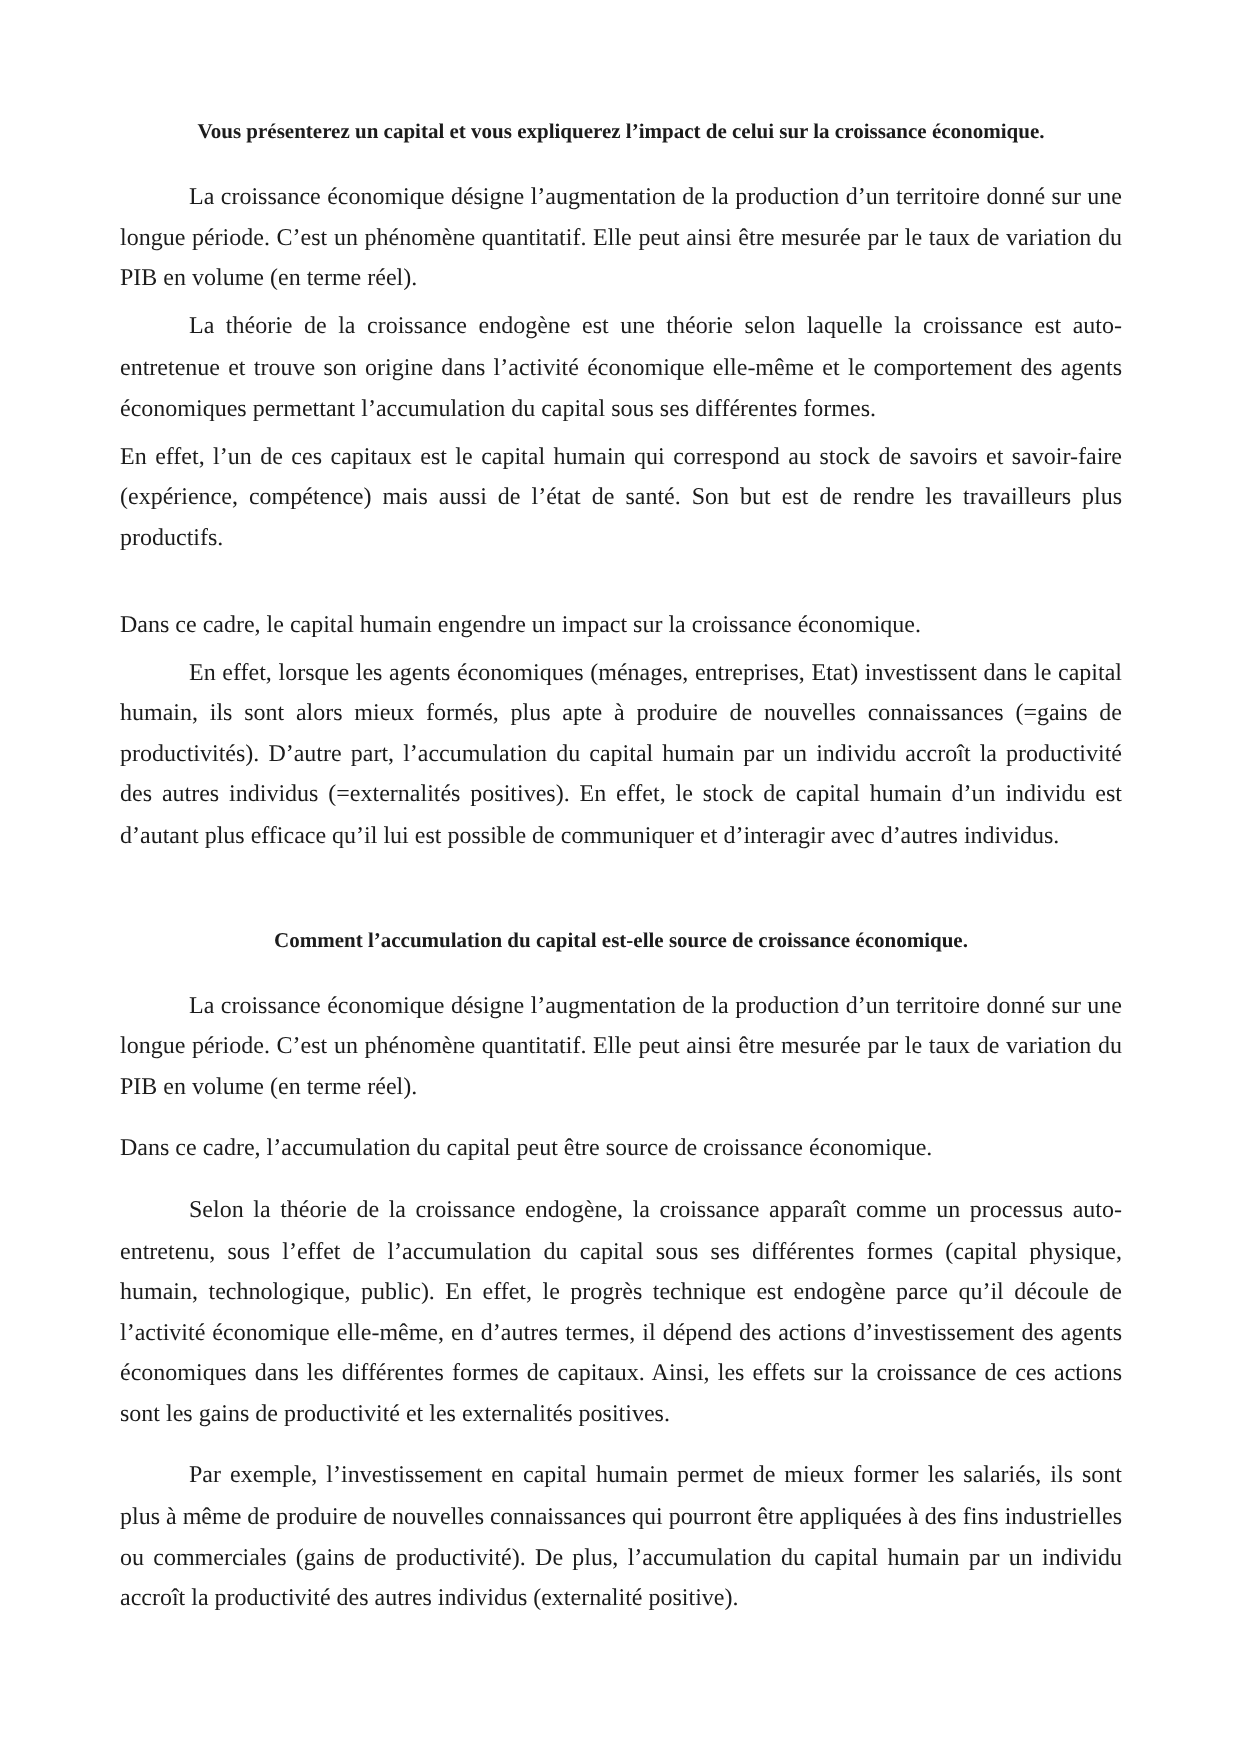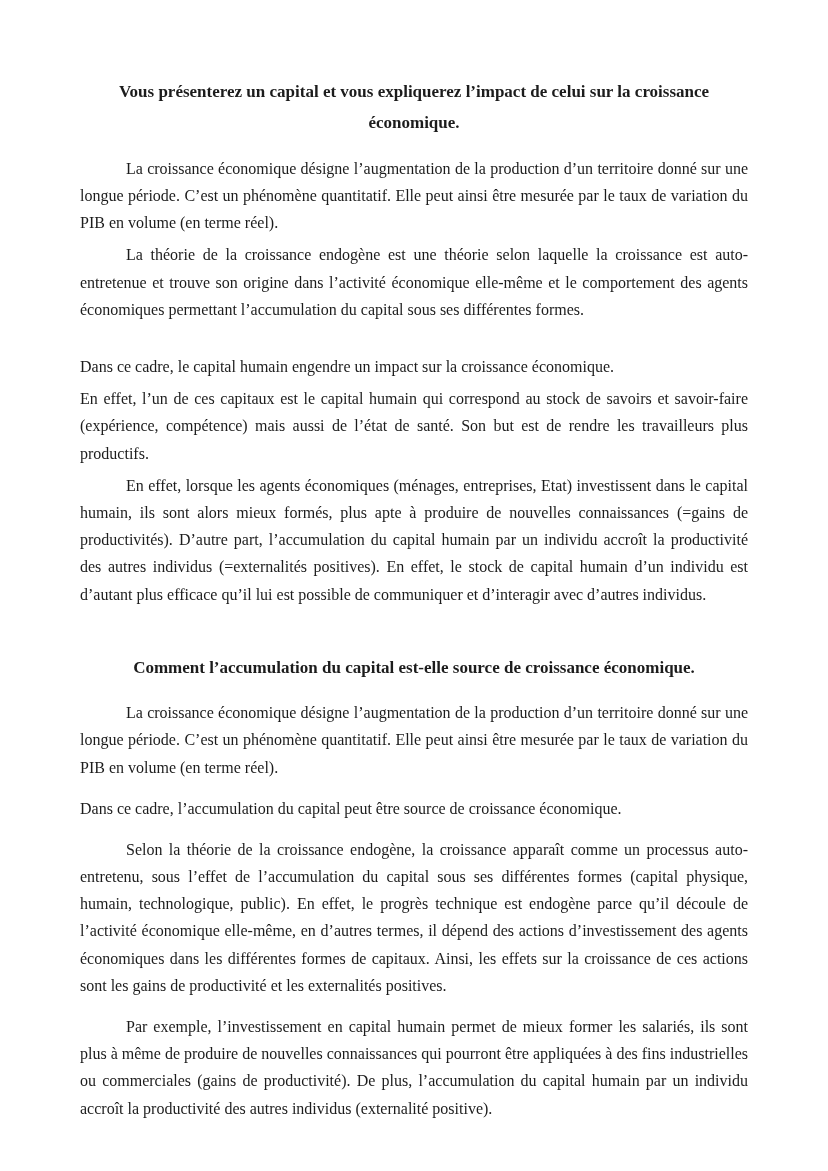--- a/index.html
+++ b/index.html
@@ -11,21 +11,21 @@
     width: 828px;
     min-height: 1171px;
     margin: 0 auto;
     background: #ffffff;
     color: #1c1c1c;
     font-family: "Liberation Serif", "DejaVu Serif", serif;
     padding: 76px 80px 56px 80px;
     box-sizing: border-box;
   }
   .doc-title {
-    font-size: 17px;
+    font-size: 14px;
     font-weight: bold;
     text-align: center;
     line-height: 1.85;
     margin: 0 0 16px 0;
   }
   .doc-title.second {
     margin-top: 44px;
   }
   p.body-text {
     font-size: 16px;
@@ -48,23 +48,23 @@
 <body>
 
 <div class="page">
 
   <h1 class="doc-title">Vous présenterez un capital et vous expliquerez l’impact de celui sur la croissance économique.</h1>
 
   <p class="body-text indent">La croissance économique désigne l’augmentation de la production d’un territoire donné sur une longue période. C’est un phénomène quantitatif. Elle peut ainsi être mesurée par le taux de variation du PIB en volume (en terme réel).</p>
 
   <p class="body-text indent">La théorie de la croissance endogène est une théorie selon laquelle la croissance est auto-entretenue et trouve son origine dans l’activité économique elle-même et le comportement des agents économiques permettant l’accumulation du capital sous ses différentes formes.</p>
 
+  <p class="body-text">En effet, l’un de ces capitaux est le capital humain qui correspond au stock de savoirs et savoir-faire (expérience, compétence) mais aussi de l’état de santé. Son but est de rendre les travailleurs plus productifs.</p>
+
   <p class="body-text mt-lg">Dans ce cadre, le capital humain engendre un impact sur la croissance économique.</p>
-
-  <p class="body-text">En effet, l’un de ces capitaux est le capital humain qui correspond au stock de savoirs et savoir-faire (expérience, compétence) mais aussi de l’état de santé. Son but est de rendre les travailleurs plus productifs.</p>
 
   <p class="body-text indent">En effet, lorsque les agents économiques (ménages, entreprises, Etat) investissent dans le capital humain, ils sont alors mieux formés, plus apte à produire de nouvelles connaissances (=gains de productivités). D’autre part, l’accumulation du capital humain par un individu accroît la productivité des autres individus (=externalités positives). En effet, le stock de capital humain d’un individu est d’autant plus efficace qu’il lui est possible de communiquer et d’interagir avec d’autres individus.</p>
 
 
 
   <h1 class="doc-title second">Comment l’accumulation du capital est-elle source de croissance économique.</h1>
 
   <p class="body-text indent">La croissance économique désigne l’augmentation de la production d’un territoire donné sur une longue période. C’est un phénomène quantitatif. Elle peut ainsi être mesurée par le taux de variation du PIB en volume (en terme réel).</p>
 
   <p class="body-text mt-md">Dans ce cadre, l’accumulation du capital peut être source de croissance économique.</p>

